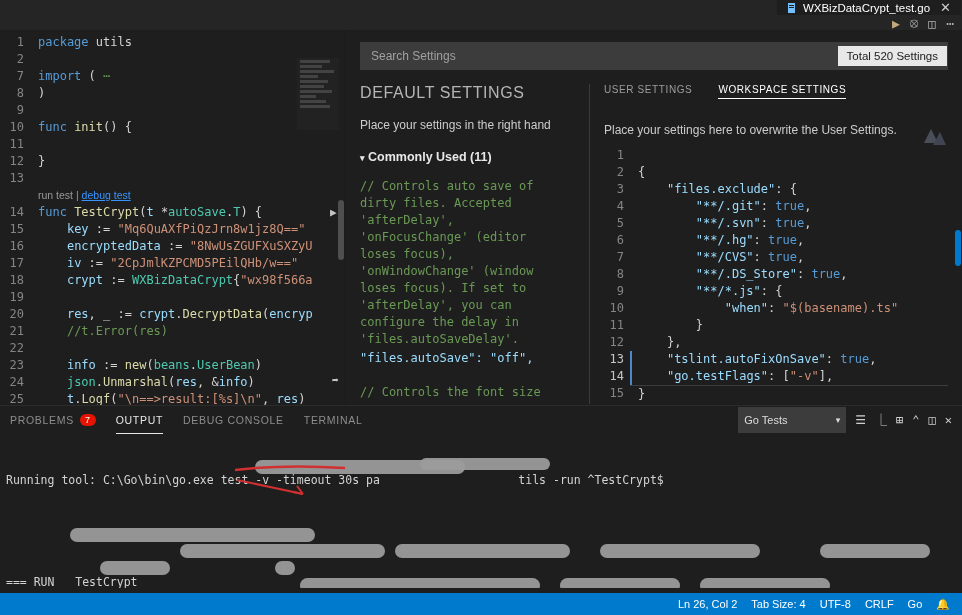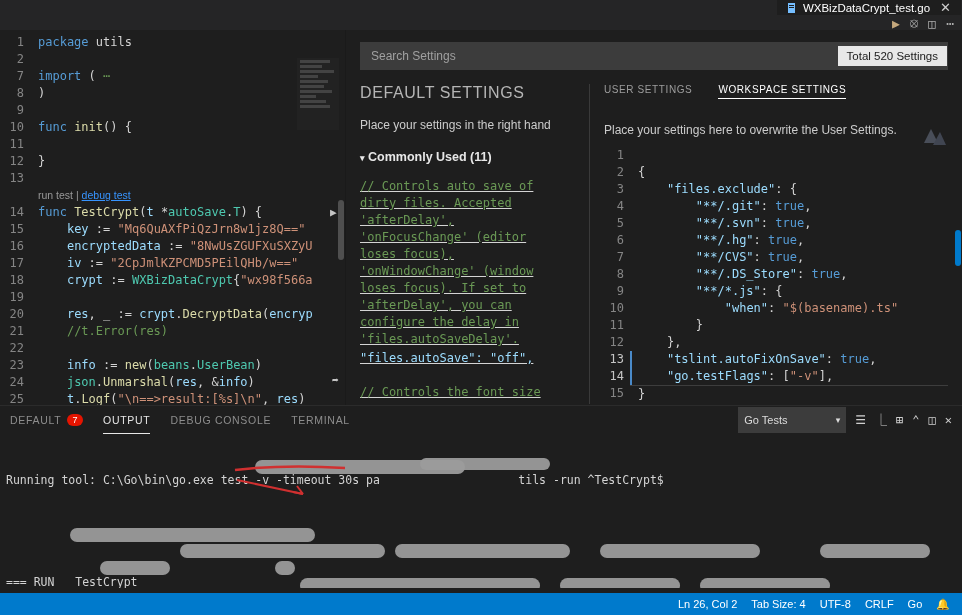--- a/index.html
+++ b/index.html
@@ -221,21 +221,21 @@
 
         <div class="settings-cols">
 
           <div class="scol scol-l">
             <div class="sechead">DEFAULT SETTINGS</div>
             <div class="subhead">Place your settings in the right hand</div>
             <div class="grouphead">
               <span style="font-size:9px;">▾</span>
               <span>Commonly Used (11)</span>
             </div>
-            <div style="margin-top:14px;line-height:17px;text-decoration:underline;">
+            <div style="margin-top:14px;line-height:17px;">
               <div class="cmt">// Controls auto save of</div>
               <div class="cmt">dirty files. Accepted</div>
               <div class="cmt">'afterDelay',</div>
               <div class="cmt">'onFocusChange' (editor</div>
               <div class="cmt">loses focus),</div>
               <div class="cmt">'onWindowChange' (window</div>
               <div class="cmt">loses focus). If set to</div>
               <div class="cmt">'afterDelay', you can</div>
               <div class="cmt">configure the delay in</div>
               <div class="cmt">'files.autoSaveDelay'.</div>
@@ -299,21 +299,21 @@
             <path d="M2 18 L9 4 L16 18 Z" fill="#9aa7c7"></path>
             <path d="M11 20 L18 7 L24 20 Z" fill="#7f8db0"></path>
           </svg>
       </div>
     </div>
   </div>
 
   <div class="panel">
     <div class="panelhead">
       <div class="ptab">
-        <span>DEFAULT</span>
+        <span>PROBLEMS</span>
         <span class="badge">7</span>
       </div>
       <div class="ptab active">
         <span>OUTPUT</span>
       </div>
       <div class="ptab">
         <span>DEBUG CONSOLE</span>
       </div>
       <div class="ptab">
         <span>TERMINAL</span>

